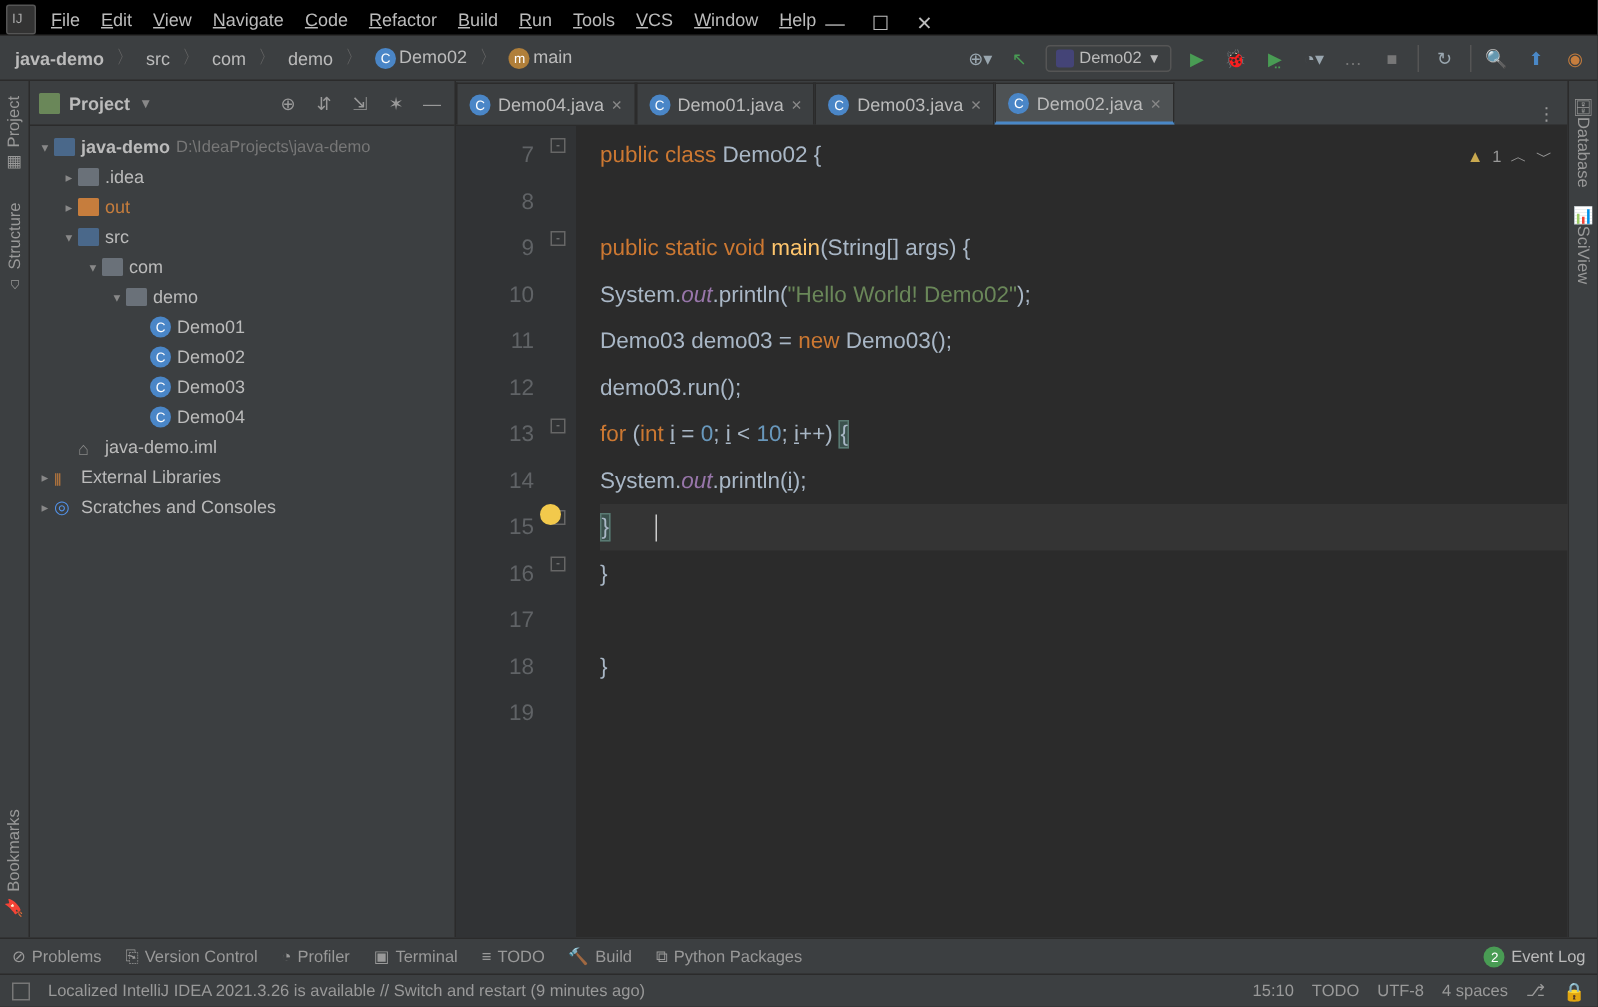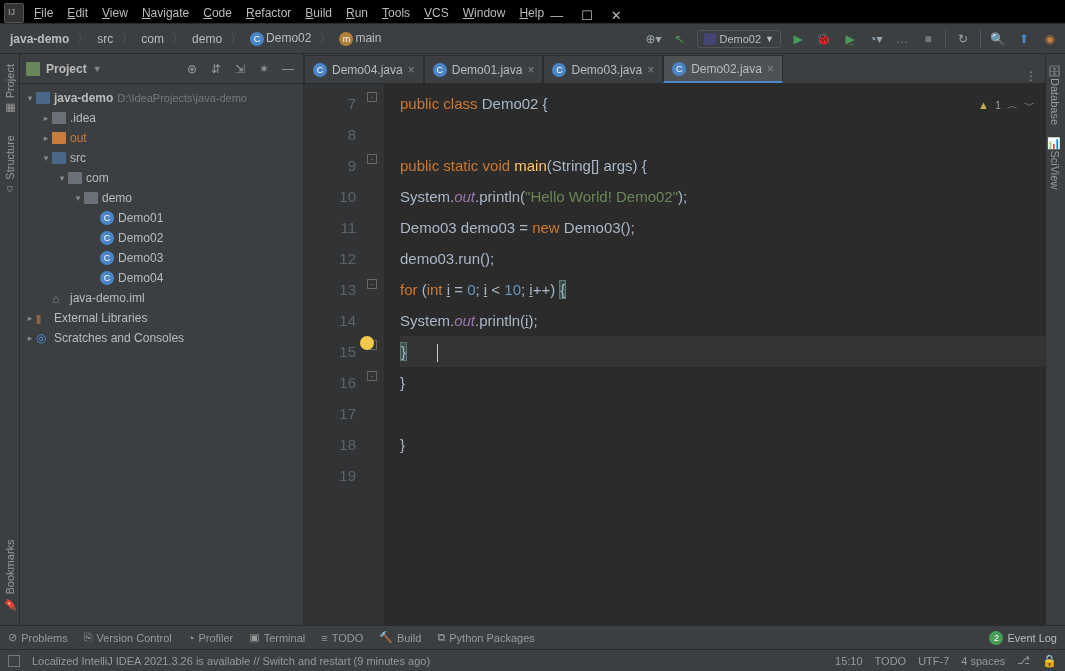--- a/index.html
+++ b/index.html
@@ -361,17 +361,17 @@
     <span>Event Log</span>
   </div>
 </div>
 
 <div class="statusbar">
   <span class="sbox"></span>
   <span>Localized IntelliJ IDEA 2021.3.26 is available // Switch and restart (9 minutes ago)</span>
   <div class="spacer"></div>
   <span>15:10</span>
   <span>TODO</span>
-  <span>UTF-7</span>
+  <span>UTF-8</span>
   <span>4 spaces</span>
   <span>⎇</span>
   <span class="lock">🔒</span>
 </div>
 
 </body></html>

